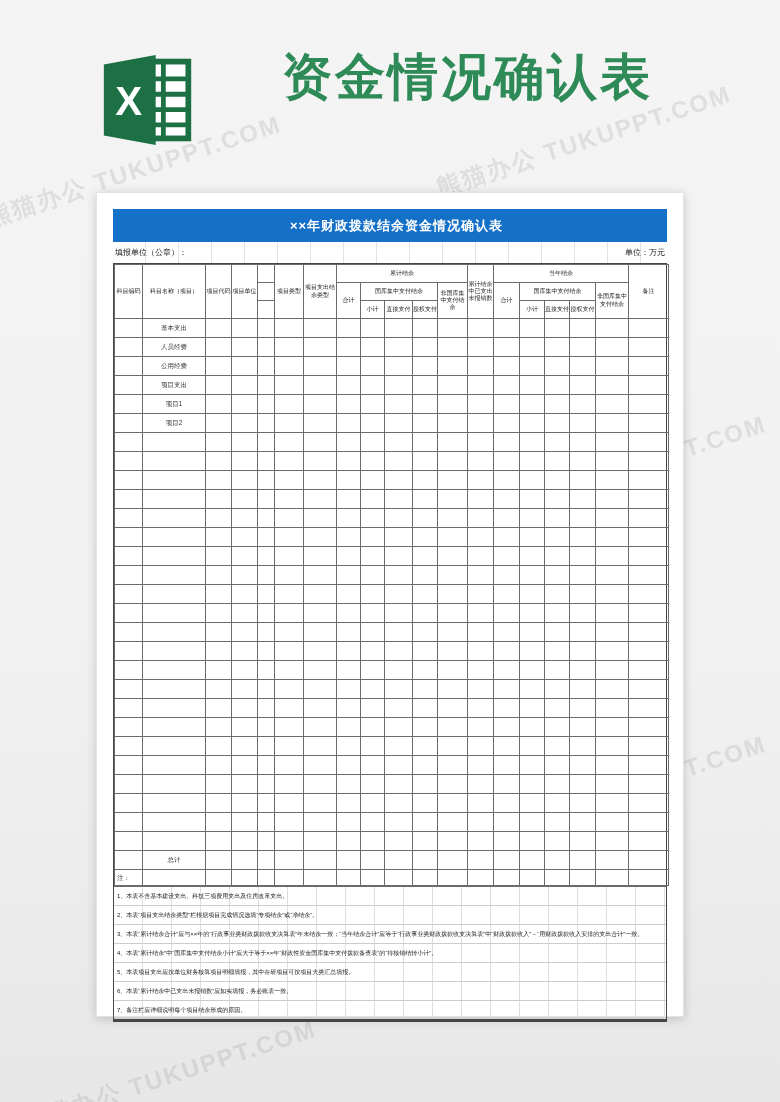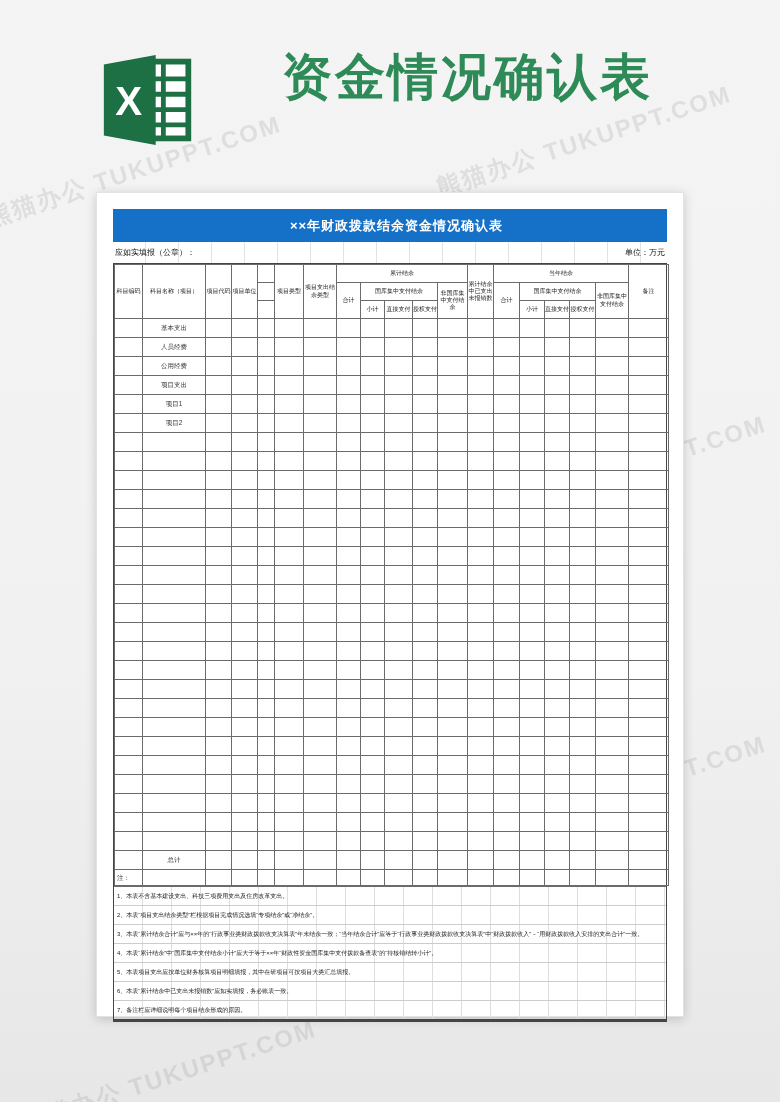--- a/index.html
+++ b/index.html
@@ -78,21 +78,21 @@
     </svg>
     <div class="titles">
       <div class="main-title">资金情况确认表</div>
     </div>
   </div>
 
   <div class="page">
     <div class="sheet-title">××年财政拨款结余资金情况确认表</div>
 
     <div class="fill-row">
-      <span>应如实填报（公章）：</span>
+      <span>填报单位（公章）：</span>
       <span>单位：万元</span>
     </div>
 
     <div class="grid-wrap">
       <table>
         <colgroup>
           <col class="c1">
             <col class="c2">
             <col class="c3">
             <col class="c4">

